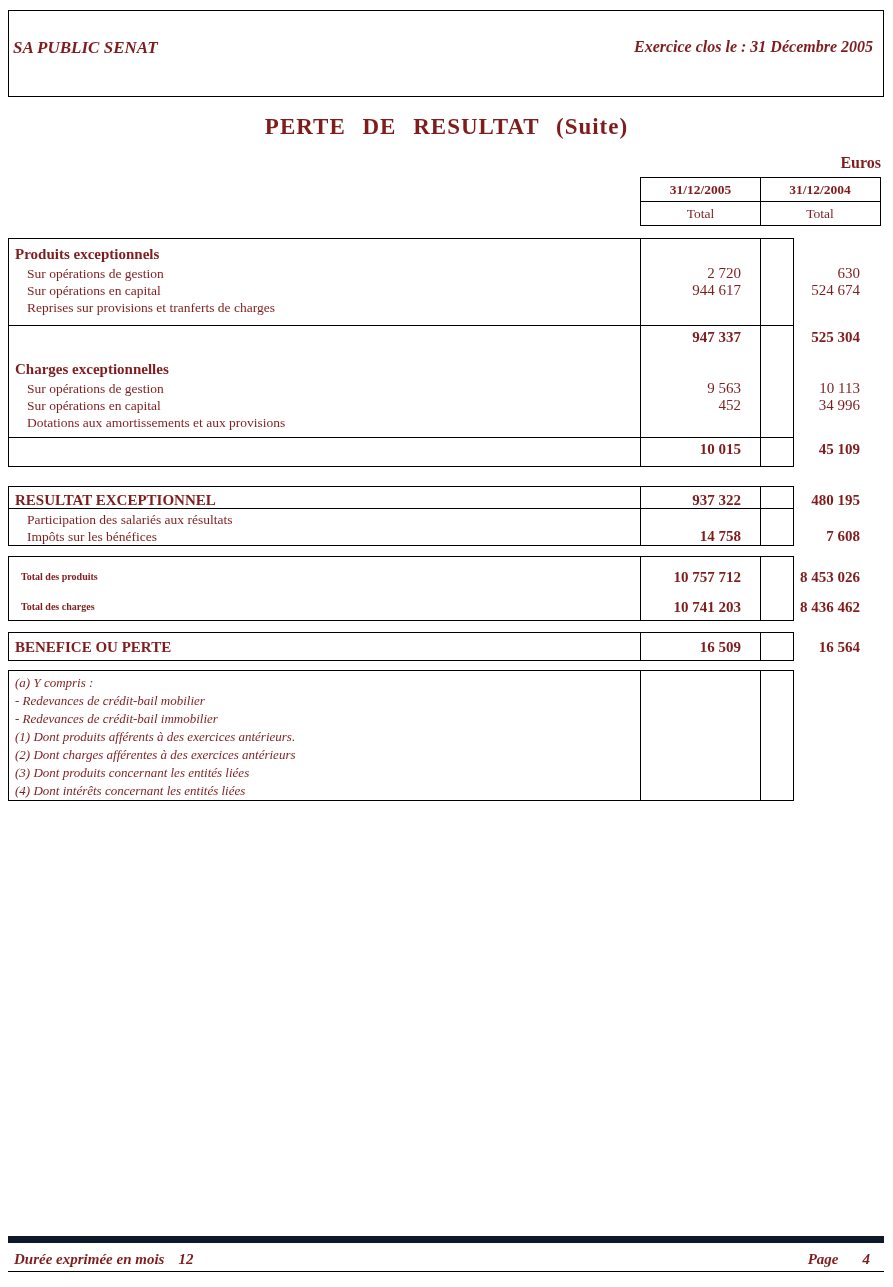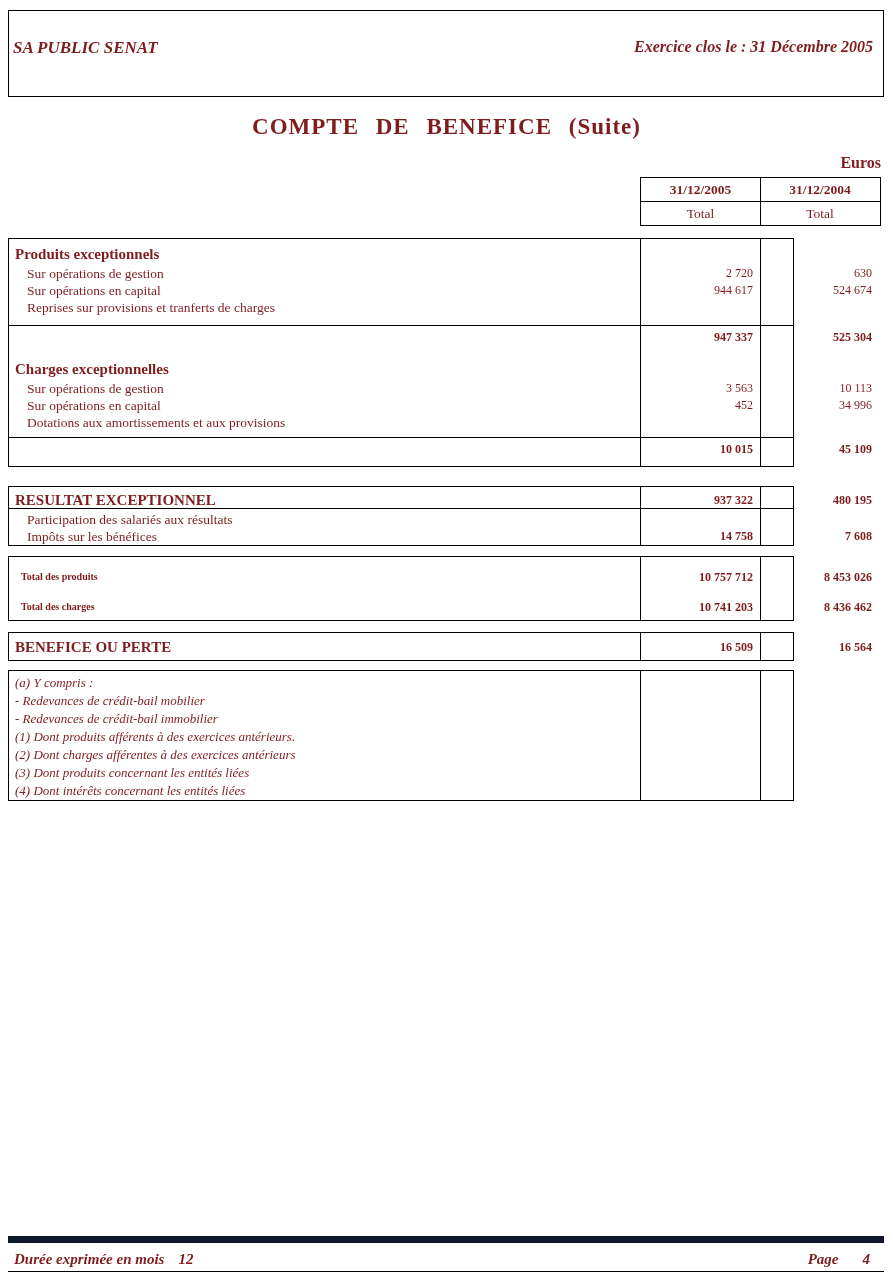--- a/index.html
+++ b/index.html
@@ -61,21 +61,21 @@
 
   .row { display:grid; grid-template-columns:632px 120px 119px; }
   .row.sect  { height:22px; line-height:22px; }
   .row.item  { height:17px; line-height:17px; }
   .row.tot   { height:22px; line-height:22px; }
 
   .lcell { font-size:13.5px; padding-left:18px; overflow:hidden; white-space:nowrap; }
   .lcell.section { font-weight:bold; font-size:15px; padding-left:6px; }
   .lcell.big { font-weight:bold; font-size:15px; padding-left:6px; }
   .lcell.totlbl { font-weight:bold; font-size:10px; padding-left:12px; }
-  .vcell { font-size:12px; text-align:right; padding-right:8px; overflow:hidden; }
+  .vcell { font-size:15px; text-align:right; padding-right:20px; overflow:hidden; }
   .vcell.b { font-weight:bold; }
 
   .hrule { height:0; border-top:1px solid #000; }
   .sp9 { height:9px; } .sp10 { height:10px; } .sp6 { height:6px; } .sp8 { height:8px; }
 
   .block1    { top:238px; height:229px; padding-top:4px; }
   .blk-res   { top:470px; height:28px; padding-top:2px;margin-top:16px; }
   .blk-imp   { top:508px; height:38px; padding-top:2px; }
   .blk-totx  { top:556px; height:65px; padding-top:9px; }
   .blk-ben   { top:632px; height:29px; padding-top:3px; }
@@ -100,21 +100,21 @@
 </head>
 <body>
 
 <div class="page">
 
   <div class="hdr-box">
     <div class="hdr-left">SA PUBLIC SENAT</div>
     <div class="hdr-right">Exercice clos le :  31 Décembre 2005</div>
   </div>
 
-  <div class="title">COMPTE DE BENEFICE (Suite)</div>
+  <div class="title">PERTE DE RESULTAT (Suite)</div>
   <div class="euros">Euros</div>
 
   <div class="colhead">
     <div class="ch-grid">
       <div class="ch-cell ch-date">31/12/2005</div>
       <div class="ch-cell ch-date">31/12/2004</div>
       <div class="ch-cell last">Total</div>
       <div class="ch-cell last">Total</div>
     </div>
   </div>
@@ -148,21 +148,21 @@
       <div class="vcell b">525 304</div>
     </div>
     <div class="sp10"></div>
     <div class="row sect">
       <div class="lcell section">Charges exceptionnelles</div>
       <div class="vcell"></div>
       <div class="vcell"></div>
     </div>
     <div class="row item">
       <div class="lcell">Sur opérations de gestion</div>
-      <div class="vcell">3 563</div>
+      <div class="vcell">9 563</div>
       <div class="vcell">10 113</div>
     </div>
     <div class="row item">
       <div class="lcell">Sur opérations en capital</div>
       <div class="vcell">452</div>
       <div class="vcell">34 996</div>
     </div>
     <div class="row item">
       <div class="lcell">Dotations aux amortissements et aux provisions</div>
       <div class="vcell"></div>

